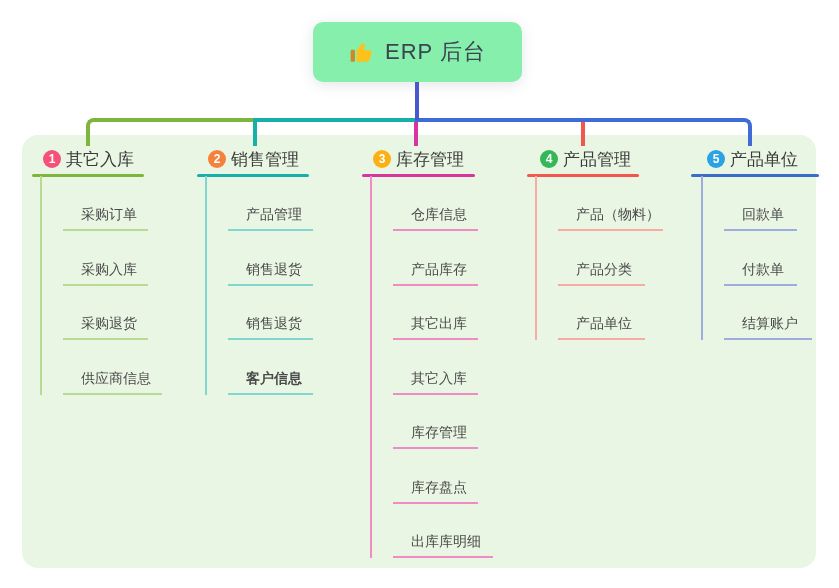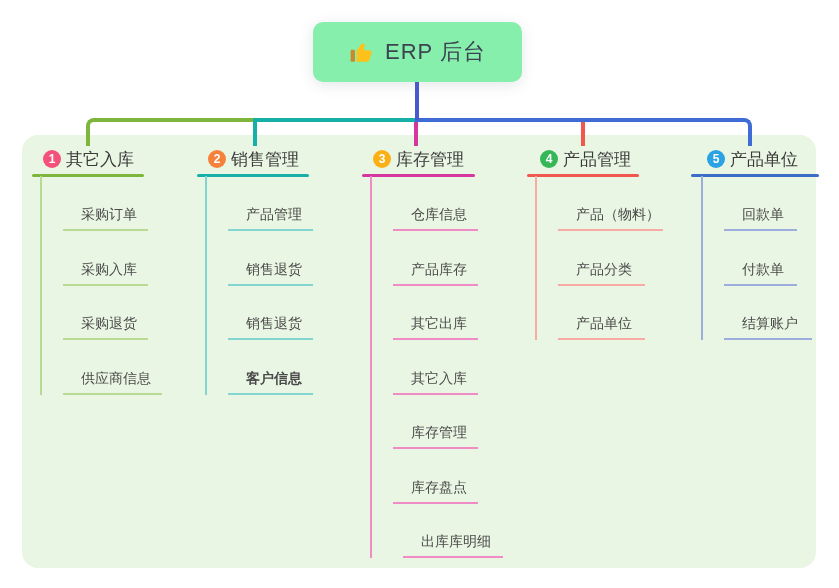--- a/index.html
+++ b/index.html
@@ -167,21 +167,21 @@
       </div>
     <div class="child" style="left:8px;top:214px;width:85px;">
       <span class="clabel">其它入库</span>
       </div>
     <div class="child" style="left:8px;top:268px;width:85px;">
       <span class="clabel">库存管理</span>
       </div>
     <div class="child" style="left:8px;top:323px;width:85px;">
       <span class="clabel">库存盘点</span>
       </div>
-    <div class="child" style="left:18px;top:377px;width:100px;">
+    <div class="child" style="left:8px;top:377px;width:100px;">
       <span class="clabel">出库库明细</span>
       </div>
   </div>
 
   <div class="branch b4" style="left:527px;width:112px;">
     <div class="btitle" style="padding-left:13px;">
       <span class="badge">4</span>
       <span class="blabel">产品管理</span>
     </div>
     <div class="titleline" style="width:112px;"></div>

